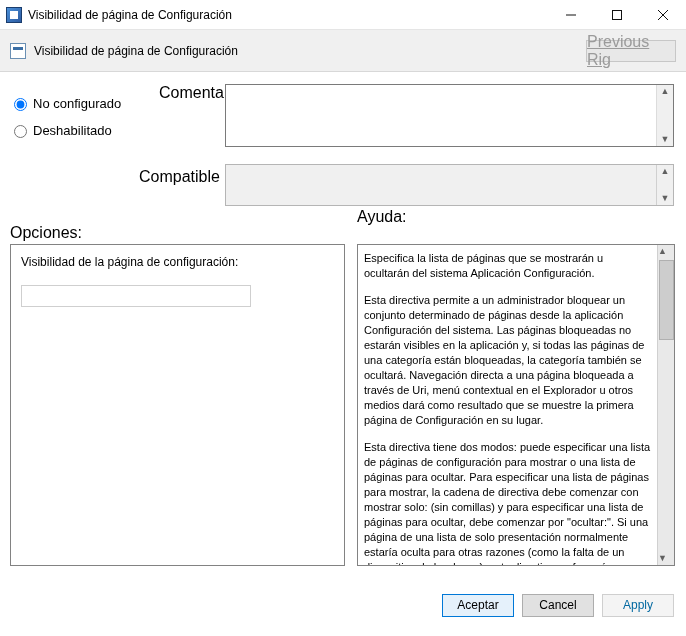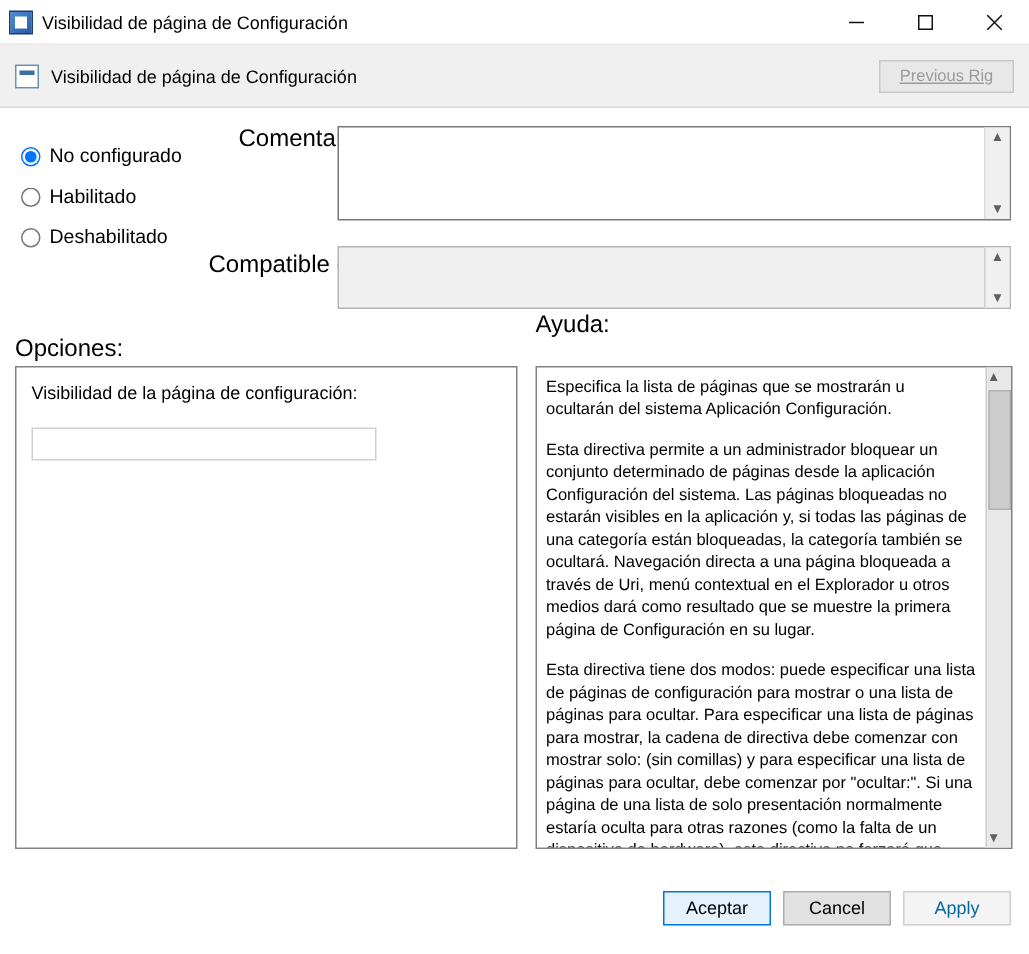--- a/index.html
+++ b/index.html
@@ -11,21 +11,21 @@
   .titlebar .title { font-size: 12px; margin-left: 6px; color: #000; }
   .titlebar .spacer { flex: 1; }
   .winbtn { width: 46px; height: 30px; display:flex; align-items:center; justify-content:center; font-size: 10px; color:#111; }
   .winbtn svg { stroke:#111; }
 
   .subheader { height: 42px; background:#f0f0f0; border-bottom:1px solid #d8d8d8; display:flex; align-items:center; padding: 0 10px; }
   .subheader .sh-icon { width:16px; height:16px; background:#fff; border:1px solid #6a8fb3; position:relative; }
   .subheader .sh-icon::before { content:""; position:absolute; left:2px; right:2px; top:3px; height:3px; background:#3a6ea5; }
   .subheader .sh-title { font-size:12px; margin-left:8px; }
   .subheader .spacer { flex:1; }
-  .navbtn { width: 90px; height: 22px; margin-left:8px; border:1px solid #c7c7c7; background:#e8e8e8; color:#9b9b9b; font-size:11px; display:flex; align-items:center; justify-content:center; text-decoration:underline; }
+  .navbtn { width: 90px; height: 22px; margin-left:8px; border:1px solid #c7c7c7; background:#e8e8e8; color:#9b9b9b; font-size:16px; display:flex; align-items:center; justify-content:center; text-decoration:underline; }
 
   .body { position: relative; }
 
   .radios { position:absolute; left:12px; top: 12px; }
   .radio { display:flex; align-items:flex-end; height:27px; font-size:13px; }
   .radio input { margin:0 6px 0 2px; }
 
   .lbl { font-size:16px; position:absolute; }
   .comment-lbl { left:159px; top:12px; }
   .compat-lbl  { left:139px; top:96px; }
@@ -92,24 +92,20 @@
 
 <div class="body">
 
   <div class="radios">
     <label class="radio">
       <input type="radio" name="state" checked="" style="">
       <span>No configurado</span>
     </label>
     <label class="radio">
       <input type="radio" name="state" style="">
-      <span>Habilitado</span>
-    </label>
-    <label class="radio">
-      <input type="radio" name="state" style="">
       <span>Deshabilitado</span>
     </label>
   </div>
 
   <div class="lbl comment-lbl">Comentario:</div>
 
   <div class="textarea-box comment-box">
     <div class="inner"></div>
     <div class="scroll">
       <div class="arrow">▲</div>

